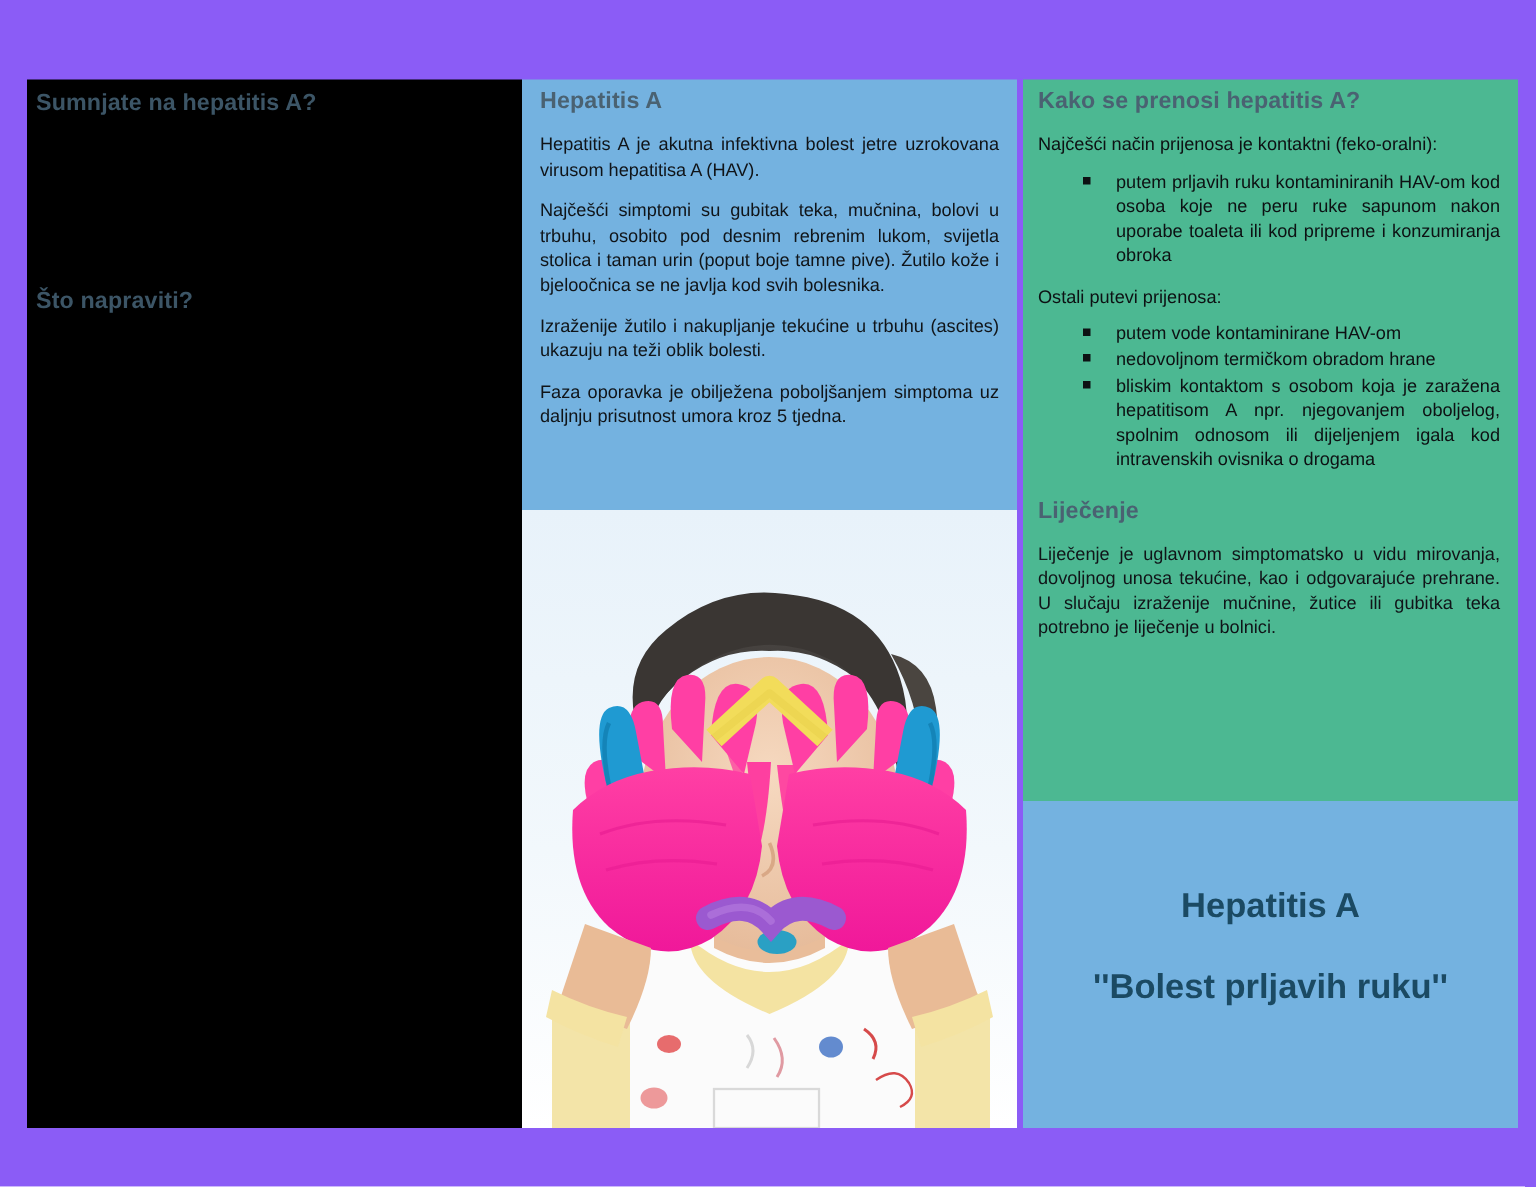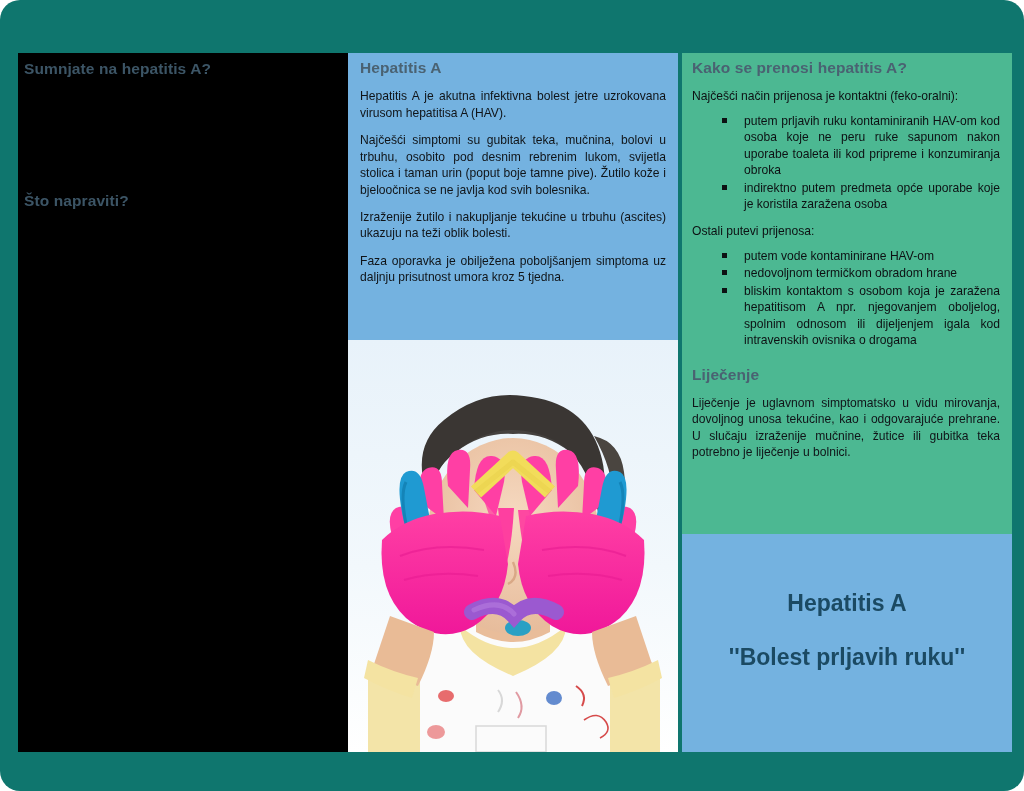--- a/index.html
+++ b/index.html
@@ -13,22 +13,21 @@
     position: relative;
     overflow: hidden;
     font-family: "Liberation Sans", sans-serif;
   }
 
   .page {
     position: absolute;
     left: 0; top: 0;
     width: 1024px;
     height: 791px;
-    background: #0f766e;
-    border-radius: 20px;
+    background: #8b5cf6;
   }
 
   
   .panel-black {
     position: absolute;
     left: 18px;
     top: 53px;
     width: 330px;
     height: 699px;
     background: #000000;
@@ -287,24 +286,20 @@
   <div class="panel-green">
     <div class="hd-green">Kako se prenosi hepatitis A?</div>
 
     <p class="lead">Najčešći način prijenosa je kontaktni (feko-oralni):</p>
 
     <ul class="sq">
       <li>
         <span class="sq-bullet"></span>
         <span>putem prljavih ruku kontaminiranih HAV-om kod osoba koje ne peru ruke sapunom nakon uporabe toaleta ili kod pripreme i konzumiranja obroka</span>
       </li>
-      <li>
-        <span class="sq-bullet"></span>
-        <span>indirektno putem predmeta opće uporabe koje je koristila zaražena osoba</span>
-      </li>
     </ul>
 
     <p class="lead">Ostali putevi prijenosa:</p>
 
     <ul class="sq">
       <li>
         <span class="sq-bullet"></span>
         <span>putem vode kontaminirane HAV-om</span>
       </li>
       <li>

